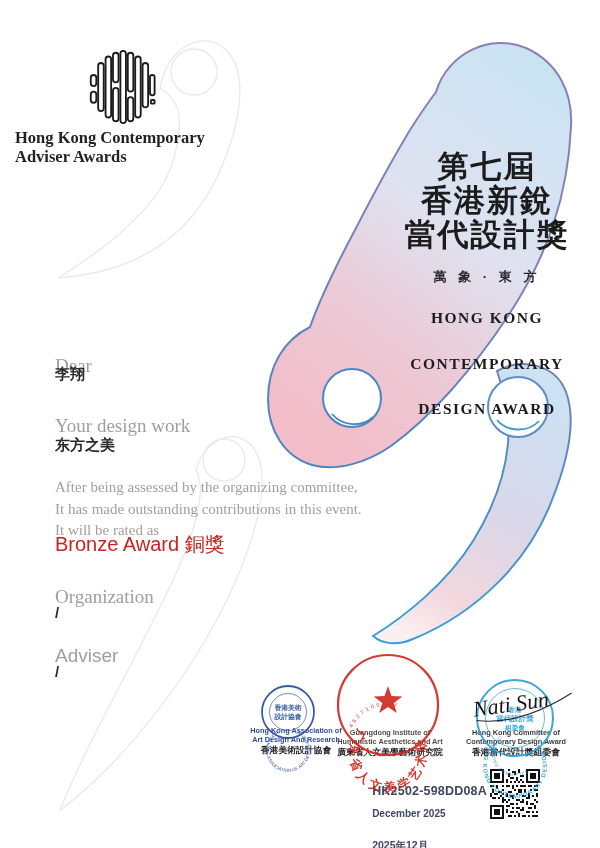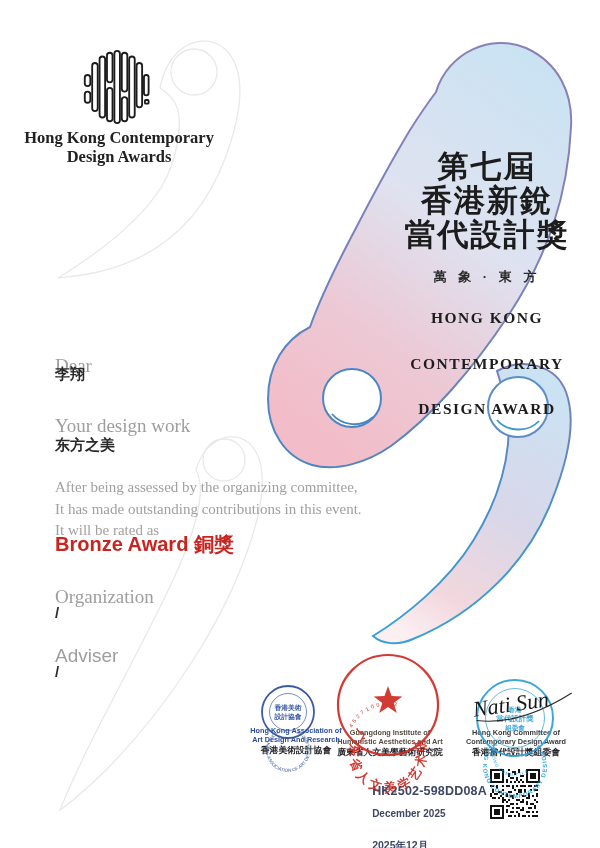--- a/index.html
+++ b/index.html
@@ -1,35 +1,35 @@
 <!DOCTYPE html>
 <html><head>
 <meta charset="utf-8">
 <style>
   html,body{margin:0;padding:0;background:#fff;}
   .page{position:relative;width:600px;height:848px;background:#fff;overflow:hidden;
         font-family:"Liberation Sans","DejaVu Sans",sans-serif;}
   svg.bg{position:absolute;left:0;top:0;z-index:0;}
-  .brand{position:absolute;left:9px;top:50px;width:220px;text-align:center;z-index:1;}
+  .brand{position:absolute;left:15px;top:50px;width:220px;z-index:1;}
   .brand .mark{display:block;margin:0 auto 4px auto;}
   .brand .bn{font-family:"Liberation Serif","DejaVu Serif",serif;font-weight:700;
              font-size:16.5px;line-height:19px;color:#222;}
   .title{position:absolute;left:372px;top:150px;width:230px;text-align:center;z-index:1;color:#1c1c1c;}
   .title .zh{font-family:"Liberation Serif","DejaVu Serif",serif;font-weight:900;
              font-size:31px;line-height:34px;letter-spacing:2px;}
   .title .sub{margin-top:16px;font-size:13px;font-weight:600;letter-spacing:4px;color:#2a2a2a;}
   .title .en{font-family:"Liberation Serif","DejaVu Serif",serif;font-weight:700;
              font-size:15.5px;line-height:27.5px;letter-spacing:1.5px;margin-top:18px;}
   .lbl{position:absolute;left:55px;z-index:1;font-family:"Liberation Serif","DejaVu Serif",serif;
        font-size:19px;color:#9e9e9e;}
   .lbl.sans{font-family:"Liberation Sans","DejaVu Sans",sans-serif;}
   .val{position:absolute;left:55px;z-index:1;font-size:15px;font-weight:700;color:#2a2a2a;}
   .cit{position:absolute;left:55px;top:477px;z-index:1;font-family:"Liberation Serif","DejaVu Serif",serif;
        font-size:15px;line-height:21.5px;color:#a3a09e;}
-  .award{position:absolute;left:55px;top:531px;z-index:1;font-size:20px;font-weight:700;color:#c9241f;}
+  .award{position:absolute;left:55px;top:531px;z-index:1;font-size:20px;font-weight:400;color:#c9241f;}
   .cap{position:absolute;z-index:2;text-align:center;}
   .cap .en{font-size:7.3px;font-weight:700;line-height:9px;}
   .cap .zh{font-size:8.8px;font-weight:700;line-height:11px;margin-top:1px;color:#24242a;}
   .cap1{left:246px;top:726px;width:100px;} .cap1 .en{color:#2a4d9d;}
   .cap2{left:329px;top:728px;width:122px;} .cap2 .en{color:#554b42;}
   .cap3{left:456px;top:728px;width:120px;} .cap3 .en{color:#3b3b3b;}
   svg.stamps{position:absolute;left:0;top:0;z-index:4;}
   svg.sig{position:absolute;left:468px;top:686px;z-index:5;}
   .cert{position:absolute;right:113px;top:784px;z-index:1;color:#3e4663;}
   .cert .num{font-size:12.5px;font-weight:800;letter-spacing:.2px;}
@@ -103,21 +103,21 @@
         <rect x="37" y="1" width="6" height="78" rx="3"></rect>
         <rect x="45" y="3" width="6" height="42" rx="3"></rect>
           <rect x="45" y="51" width="6" height="26" rx="3"></rect>
         <rect x="53" y="7" width="6" height="66" rx="3"></rect>
         <rect x="61" y="14" width="6" height="48" rx="3"></rect>
         <rect x="69" y="27" width="5" height="22" rx="2.5"></rect>
         <rect x="70" y="54" width="4" height="4" rx="1"></rect>
       </g>
     </svg>
     <div class="bn">Hong Kong Contemporary</div>
-    <div class="bn">Design Awards</div>
+    <div class="bn">Adviser Awards</div>
   </div>
 
   <div class="title">
     <div class="zh">第七屆</div>
     <div class="zh">香港新銳</div>
     <div class="zh">當代設計獎</div>
     <div class="sub">萬 象 · 東 方</div>
     <div class="en">HONG KONG</div>
     <div class="en">CONTEMPORARY</div>
     <div class="en">DESIGN AWARD</div>

